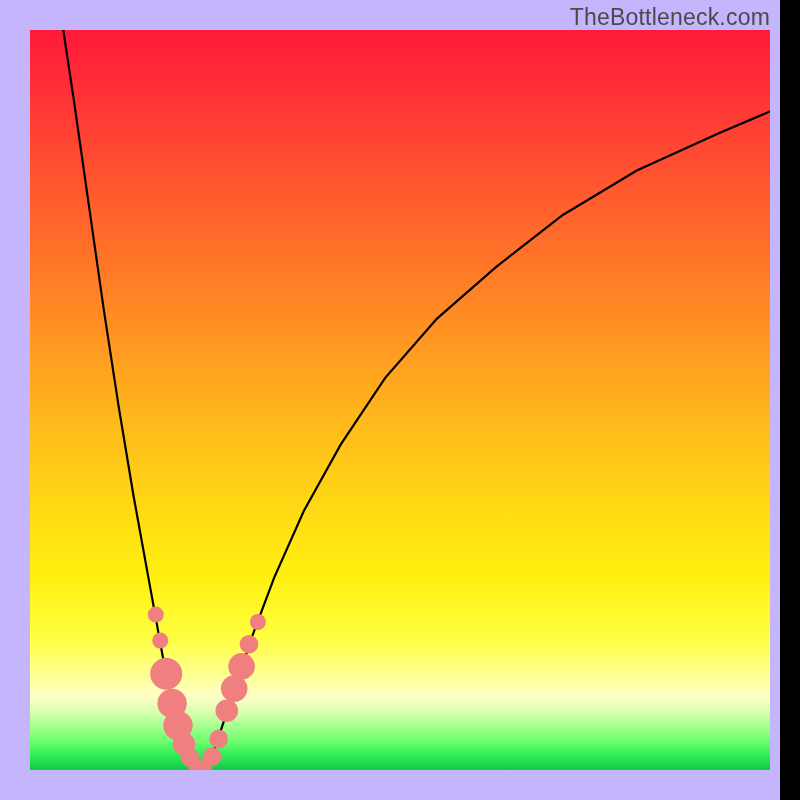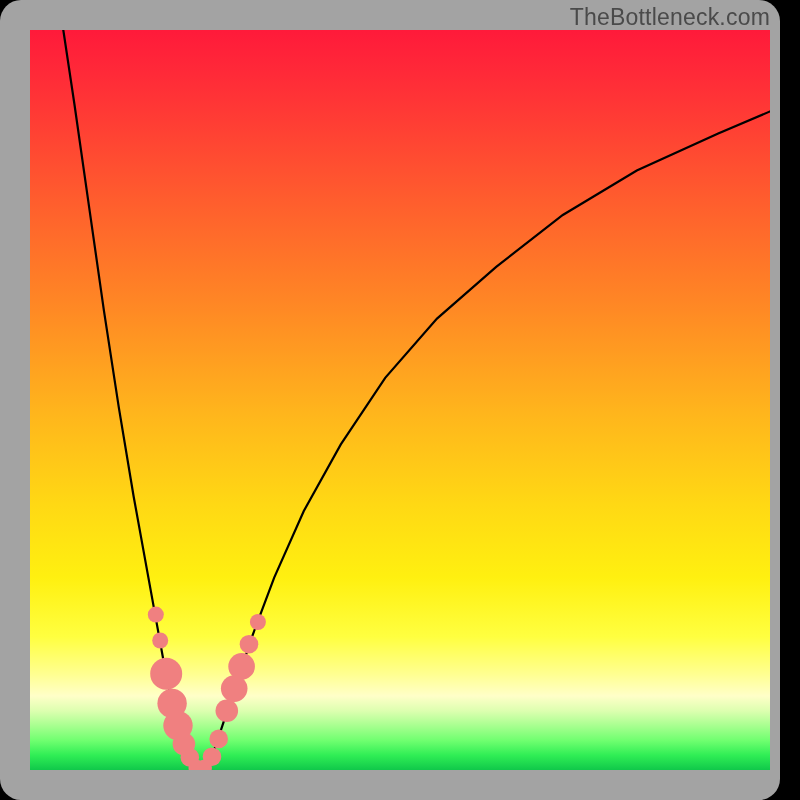--- a/index.html
+++ b/index.html
@@ -8,22 +8,21 @@
     width: 800px;
     height: 800px;
     overflow: hidden;
     background: #000;
     font-family: Arial, Helvetica, sans-serif;
   }
   .frame {
     position: absolute;
     top: 0; left: 0;
     width: 780px; height: 800px;
-    background: #a3a3a3;
-    border-radius: 21px;
+    background: #c4b5fd;
   }
   .plot {
     position: absolute;
     top: 30px;
     left: 30px;
     width: 740px;
     height: 740px;
     overflow: hidden;
   }
   .gradient {

